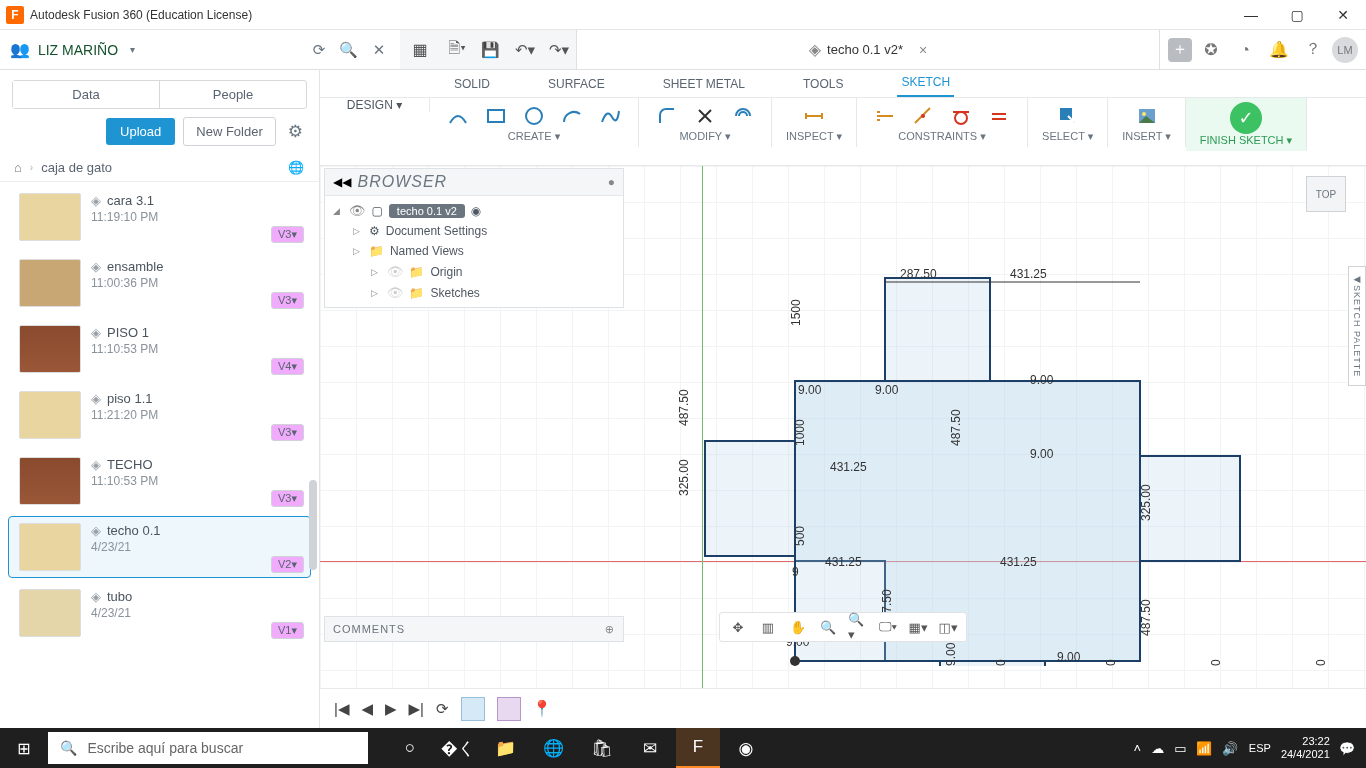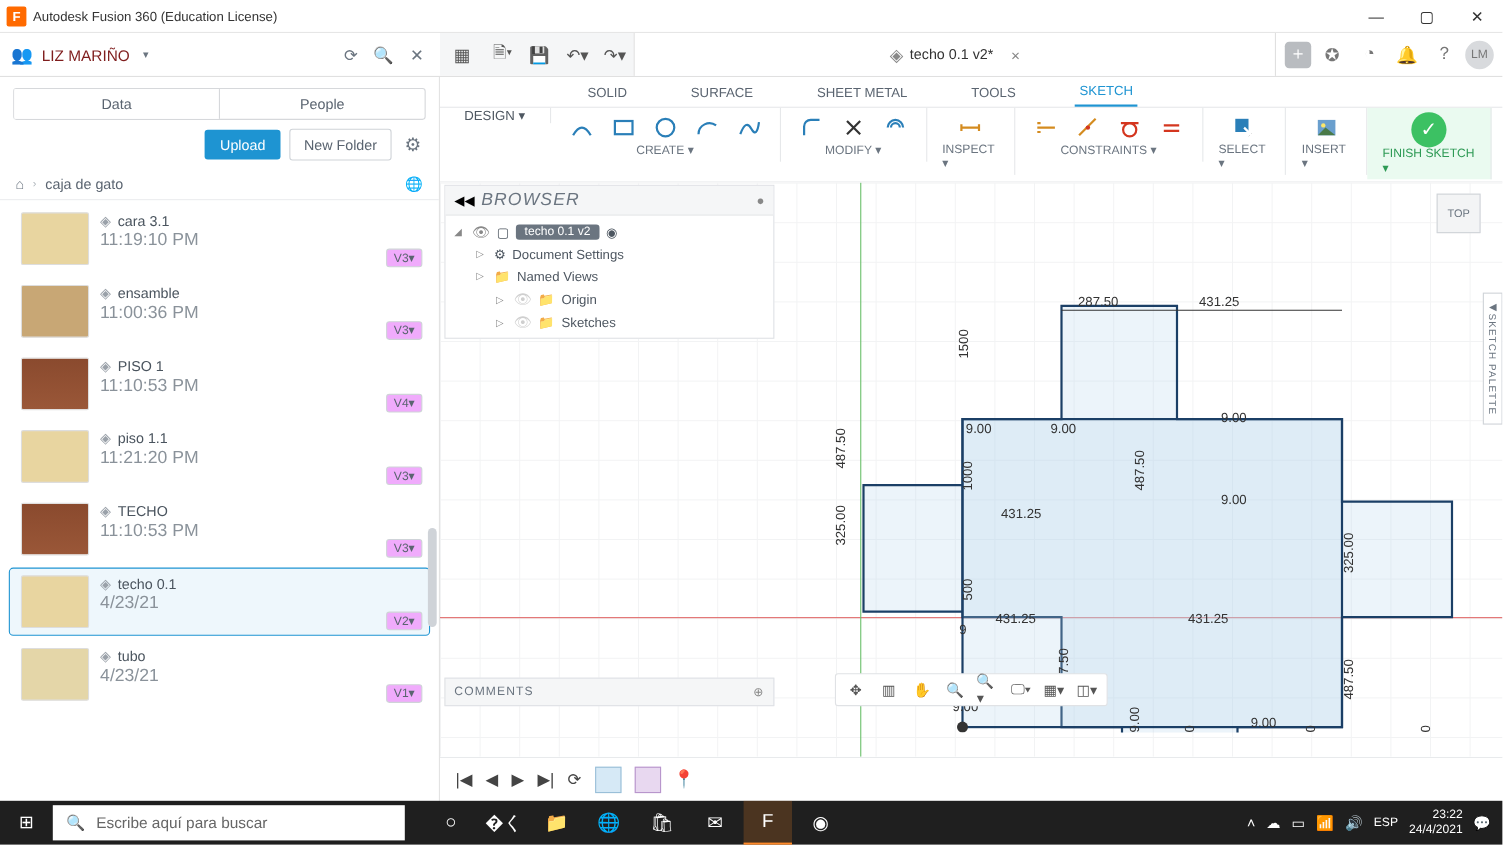--- a/index.html
+++ b/index.html
@@ -9,41 +9,41 @@
 .titlebar { height: 30px; display: flex; align-items: center; background: #fff; border-bottom: 1px solid #e6e6e6; }
 .titlebar .logo { width: 18px; height: 18px; background: #ff6a00; margin: 0 6px; display:flex;align-items:center;justify-content:center;color:#fff;font-weight:bold;font-size:12px;border-radius:2px;}
 .titlebar .title { font-size: 12px; color: #333; }
 .titlebar .wincontrols { margin-left: auto; display: flex; }
 .titlebar .wincontrols div { width: 46px; height: 30px; display:flex;align-items:center;justify-content:center;font-size:14px;color:#333; }
 
 
 .userbar { height: 40px; display: flex; align-items: center; background: #fff; border-bottom: 1px solid #e0e0e0; }
 .userbar .left { width: 400px; display:flex;align-items:center;padding:0 10px; gap:8px; }
 .userbar .left .people-icon { color:#6b7580; font-size:16px; }
-.userbar .left .username { color:#7f1d1d; font-size:14px; font-weight:500;}
+.userbar .left .username { color:#14532d; font-size:14px; font-weight:500;}
 .userbar .left .chev { color:#6b7580; font-size:10px; margin-left:4px;}
 .userbar .left .spacer { flex:1; }
 .userbar .left .ibtn { width:22px;height:22px;display:flex;align-items:center;justify-content:center;color:#6b7580;font-size:15px;}
 .userbar .tabarea { flex:1; display:flex; align-items:center; background:#f5f6f7; height:100%; }
 .userbar .tabarea .gridicon { width:40px; display:flex;align-items:center;justify-content:center;color:#555; }
 .userbar .tabarea .tbtn { width:34px;height:40px;display:flex;align-items:center;justify-content:center;color:#555;font-size:15px;}
 .userbar .doctab { flex:1; display:flex; align-items:center; justify-content:center; gap:6px; height:100%; background:#fff; border-left:1px solid #e0e0e0; border-right:1px solid #e0e0e0;}
 .userbar .doctab .cube { color:#888; }
 .userbar .doctab .name { font-size:13px; color:#333; }
 .userbar .doctab .close { margin-left:10px; color:#888; font-size:14px;}
 .userbar .right { display:flex; align-items:center; gap:4px; padding:0 8px; }
 .userbar .right .rbtn { width:30px;height:30px;display:flex;align-items:center;justify-content:center;color:#777;font-size:16px;border-radius:4px;}
 .userbar .right .plus { background:#b9bcc0;color:#fff;width:24px;height:24px;}
 .userbar .right .avatar { width:26px;height:26px;border-radius:50%;background:#d8dadd;color:#777;font-size:11px;display:flex;align-items:center;justify-content:center;}
 
 
 .main { display:flex; height: calc(100% - 30px - 40px - 40px); }
 
 
-.datapanel { width: 400px; border-right:1px solid #e3e3e3; display:flex; flex-direction:column; background:#fff; position:relative;}
+.datapanel { width: 320px; border-right:1px solid #e3e3e3; display:flex; flex-direction:column; background:#fff; position:relative;}
 .dp-tabs { display:flex; border:1px solid #d6d8db; margin:10px 12px 8px; border-radius:3px; }
 .dp-tabs .t { flex:1; text-align:center; padding:6px 0; font-size:13px; color:#5a6470; }
 .dp-tabs .t.active { background:#fff; }
 .dp-tabs .t + .t { border-left:1px solid #d6d8db; }
 .dp-actions { display:flex; justify-content:flex-end; gap:8px; padding:0 12px 8px; align-items:center;}
 .btn-upload { background:#1e94d2; color:#fff; border:none; padding:6px 14px; border-radius:3px; font-size:13px; }
 .btn-newfolder { background:#fff; border:1px solid #cfd3d8; padding:6px 12px; border-radius:3px; font-size:13px; color:#5a6470;}
 .gear { color:#6b7580; font-size:17px; padding:0 4px;}
 .breadcrumb { display:flex; align-items:center; gap:8px; padding:6px 14px; font-size:13px; color:#5a6470; border-bottom:1px solid #ebedef;}
 .breadcrumb .home { color:#6b7580; }
@@ -52,21 +52,21 @@
 .filelist { flex:1; overflow:auto; }
 .fileitem { display:flex; padding:6px 10px; gap:10px; border:1px solid transparent; margin:4px 8px; border-radius:4px; position:relative;}
 .fileitem.selected { border-color:#1e94d2; background:#eef7fc; }
 .fileitem .thumb { width:62px; height:48px; background:#f2e6c8; border:1px solid #ddd; display:flex;align-items:center;justify-content:center;font-size:10px;color:#b89d5a; border-radius:2px;}
 .fileitem .thumb.wood { background: linear-gradient(#8a4a2e,#9a5738); }
 .fileitem .thumb.ply { background:#e8d5a0; }
 .fileitem .thumb.cyl { background:#e4d6a8; }
 .fileitem .meta { flex:1; }
 .fileitem .meta .nm { font-size:13px; color:#4a545e; display:flex;align-items:center;gap:6px;}
 .fileitem .meta .nm .cube { color:#9aa1a9; font-size:13px;}
-.fileitem .meta .ts { font-size:16px; color:#8a929a; margin-top:2px;}
+.fileitem .meta .ts { font-size:12px; color:#8a929a; margin-top:2px;}
 .fileitem .ver { position:absolute; right:6px; bottom:4px; font-size:11px; border:1px solid #cfd3d8; padding:1px 6px; border-radius:3px; color:#5a6470; background:#f0abfc;}
 .dp-scroll { position:absolute; right:2px; top:410px; width:8px; height:90px; background:#cfd3d8; border-radius:4px;}
 
 
 .workspace { flex:1; display:flex; flex-direction:column; position:relative; }
 .ribbon-tabs { height:28px; display:flex; align-items:flex-end; padding:0 20px 0 130px; gap:50px; font-size:12px; color:#5a6470; border-bottom:1px solid #e6e8ea;}
 .ribbon-tabs .rt { padding:6px 4px;text-align:center; }
 .ribbon-tabs .rt.active { color:#1e94d2; border-bottom:2px solid #1e94d2; }
 .ribbon { display:flex; align-items:flex-start; height:68px; border-bottom:1px solid #e6e8ea; padding:0 10px 0 0;}
 .designbtn { width:110px; display:flex; align-items:center; justify-content:center; font-size:12px; color:#4e5761; gap:4px; border-right:1px solid #e6e8ea;}

